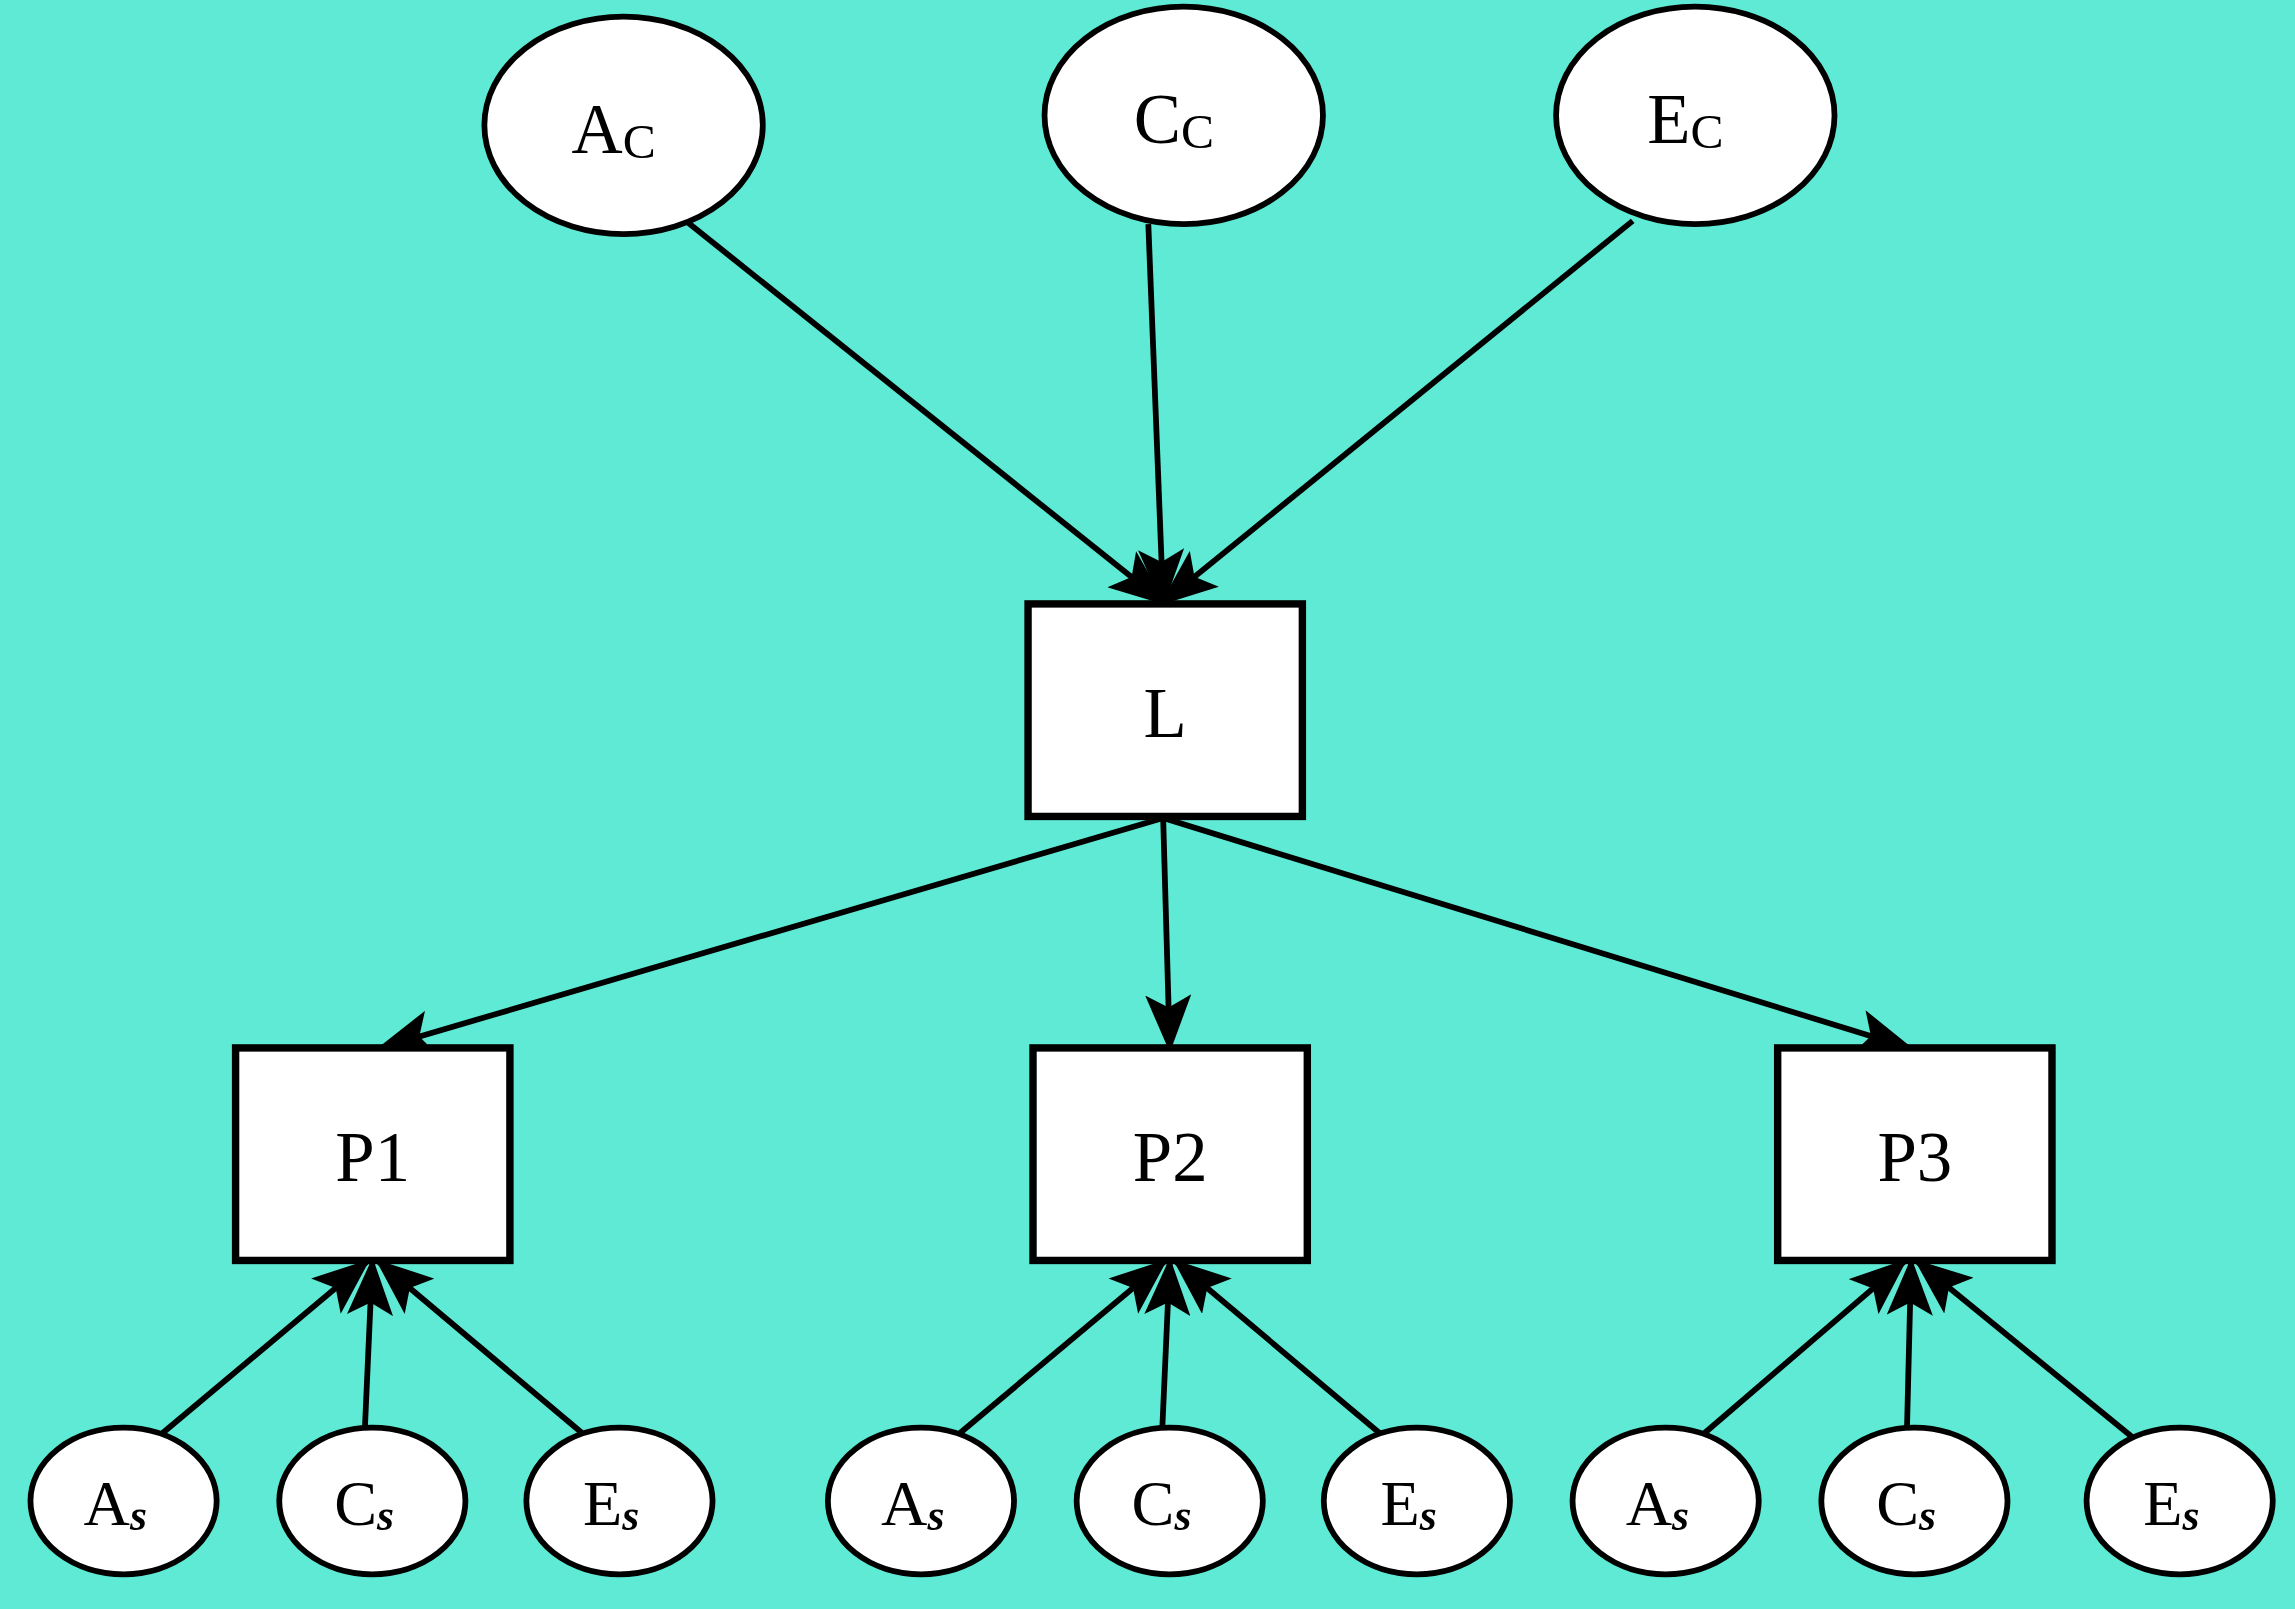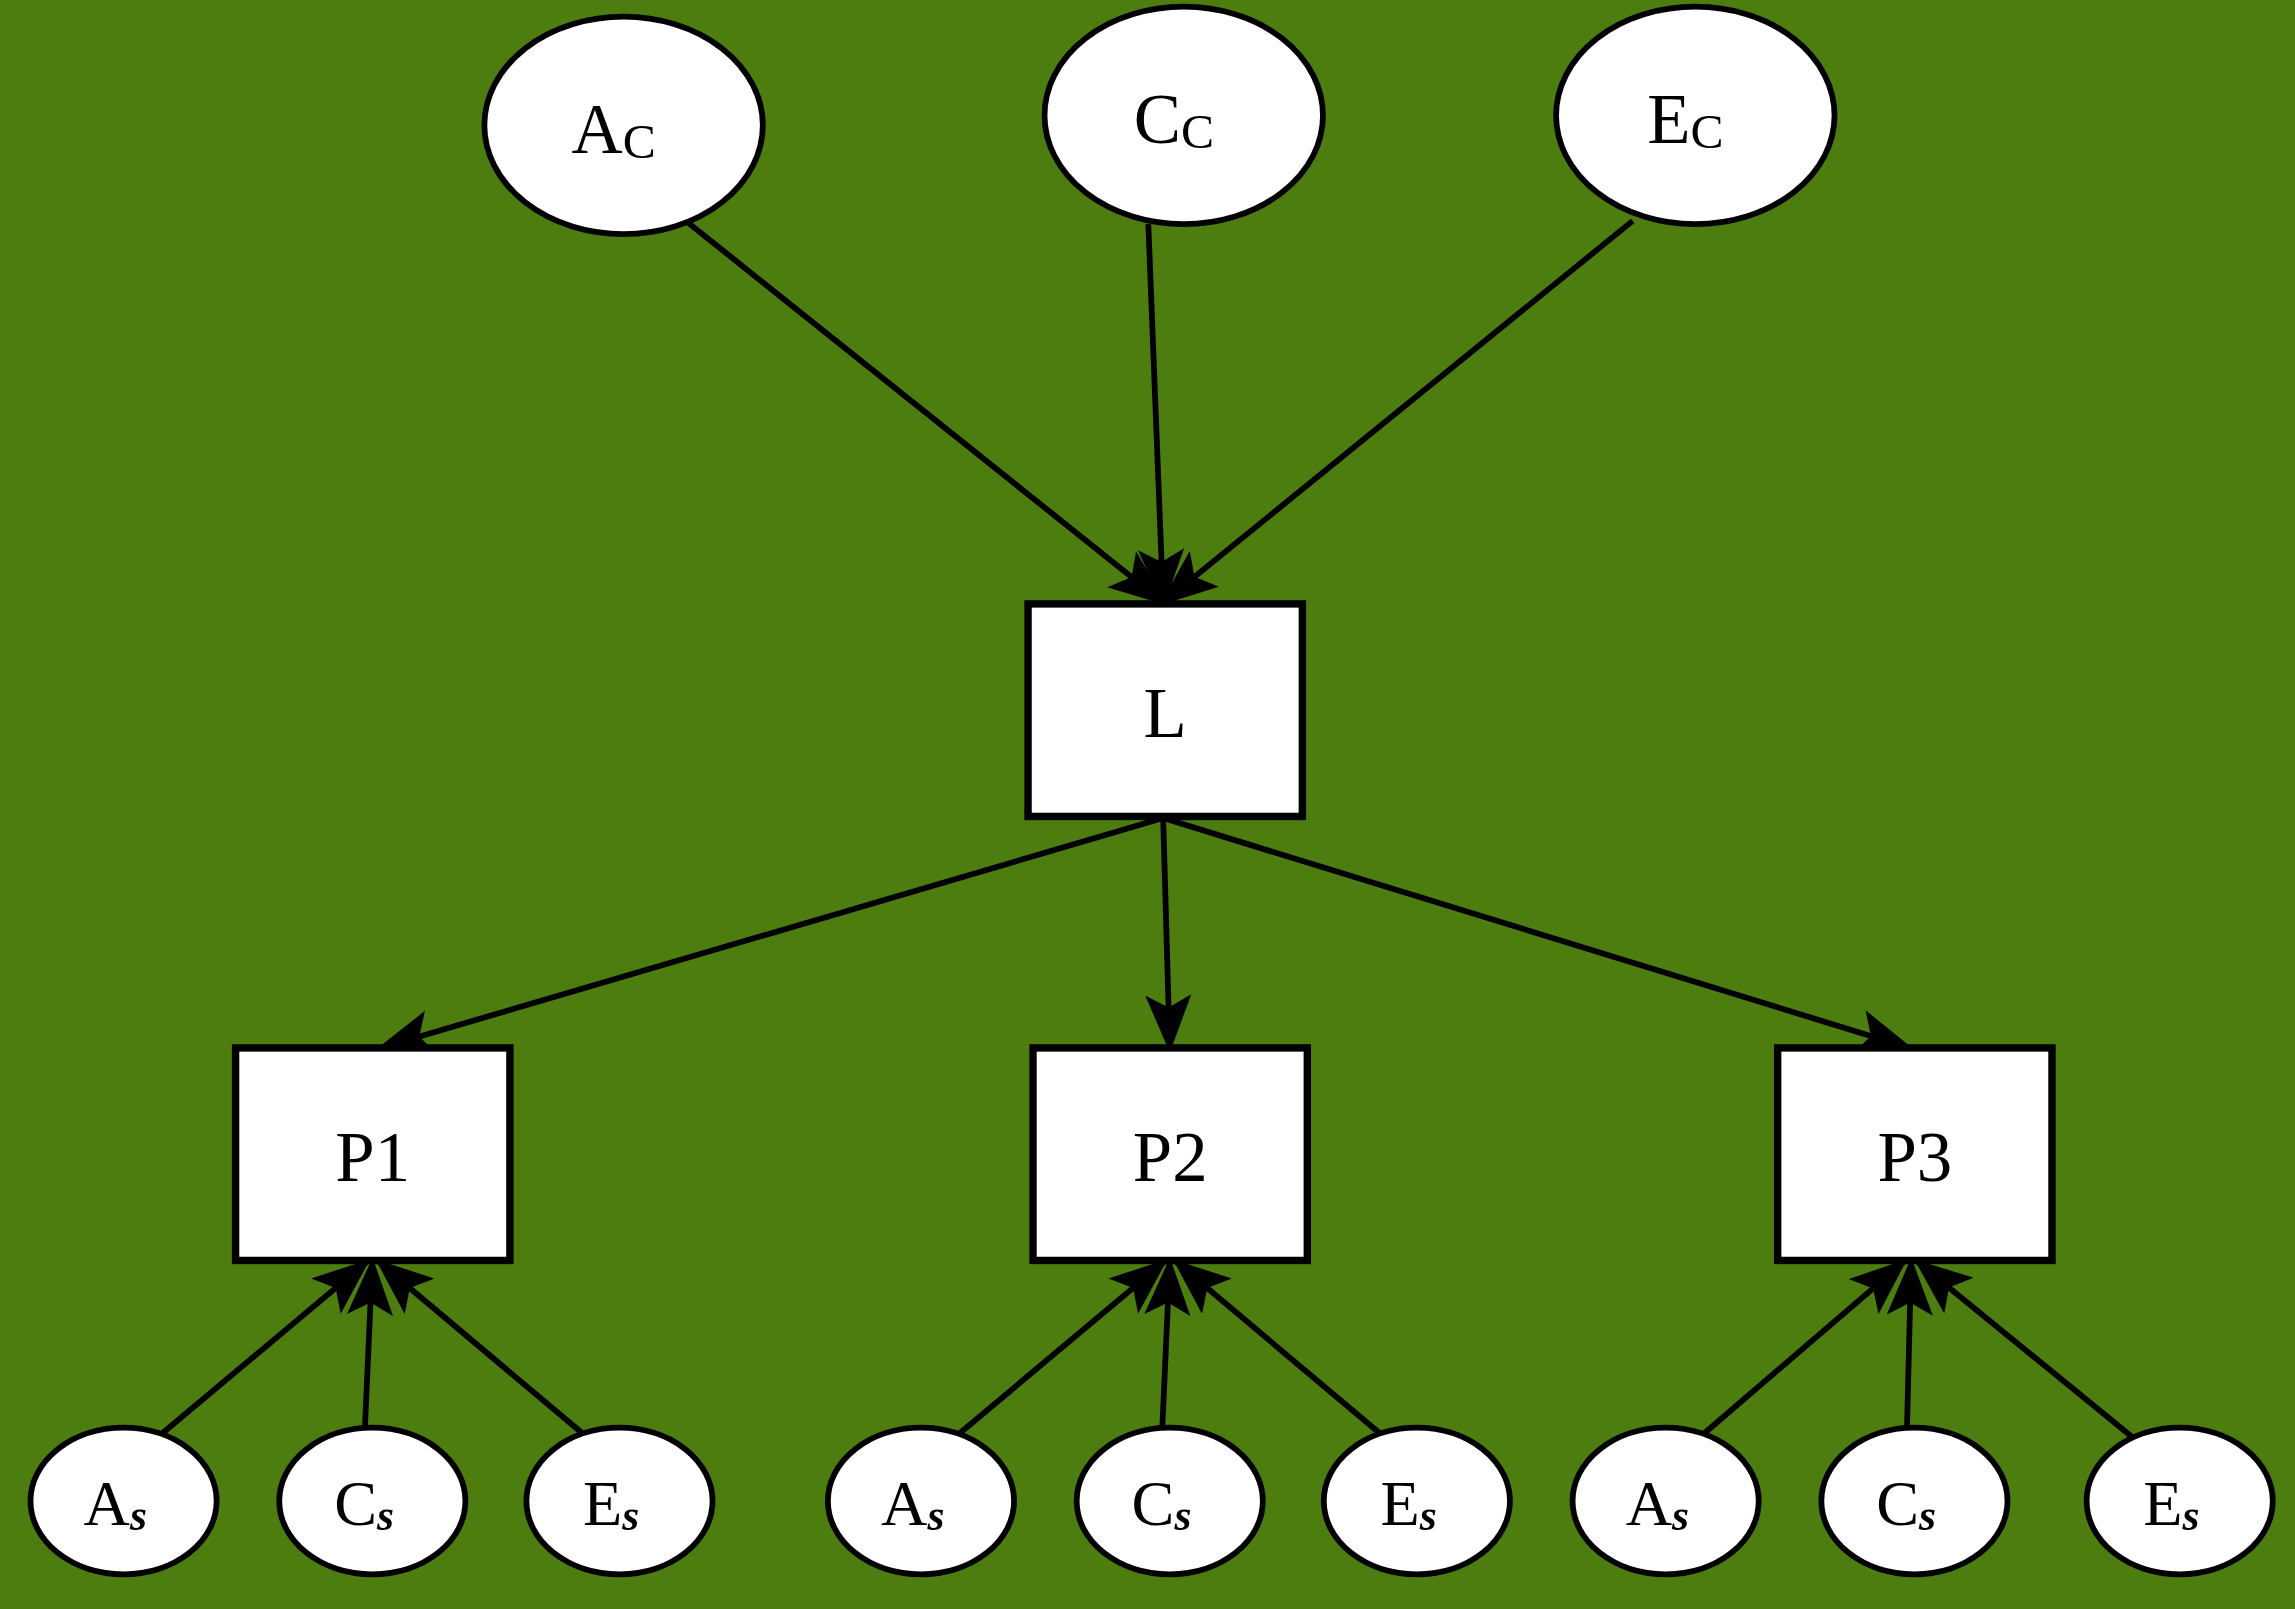--- a/index.html
+++ b/index.html
@@ -10,21 +10,21 @@
   body {
     width: 2295px;
     height: 1609px;
     font-family: "Liberation Serif", "DejaVu Serif", serif;
     overflow: hidden;
   }
   #diagram-root {
     position: relative;
     width: 2295px;
     height: 1609px;
-    background: #4d7c0f;
+    background: #5eead4;
   }
   svg.diagram-canvas {
     position: absolute;
     top: 0;
     left: 0;
     width: 2295px;
     height: 1609px;
     display: block;
   }
   .node-shape {

